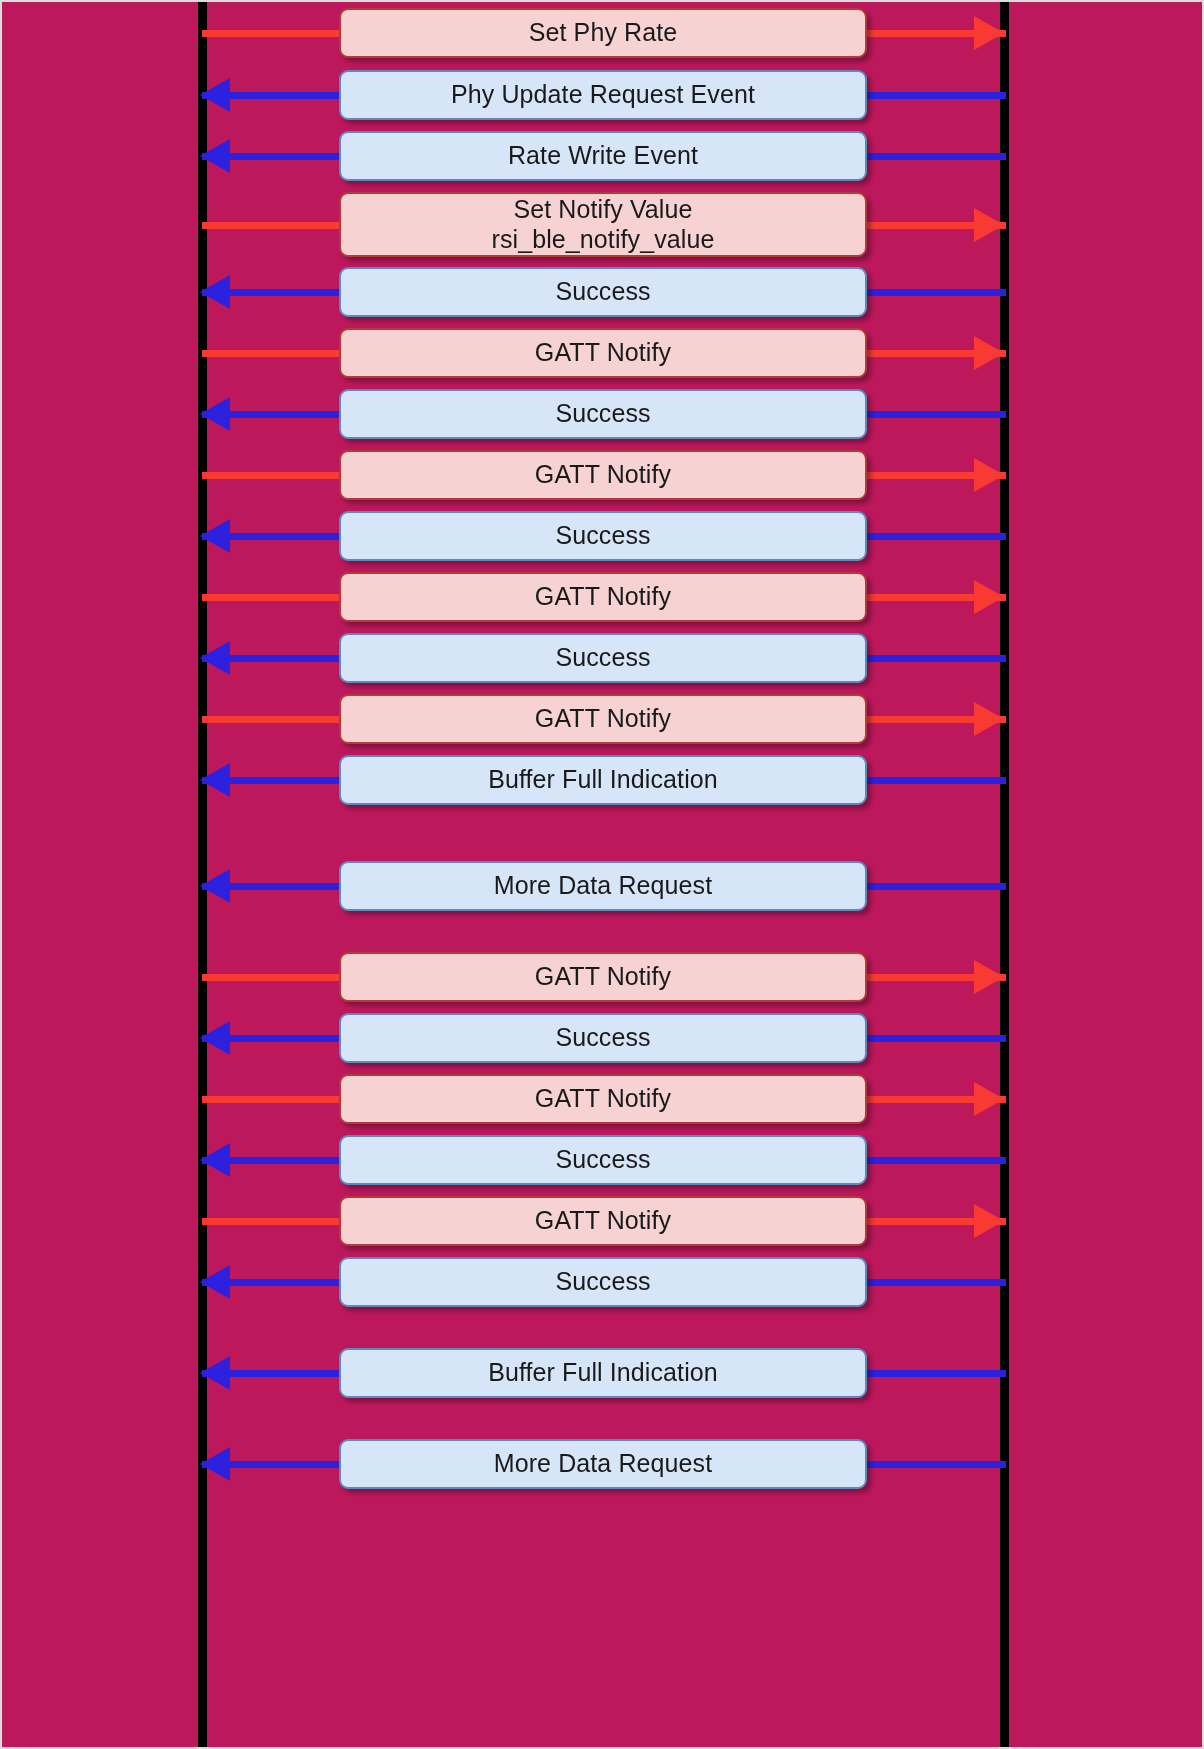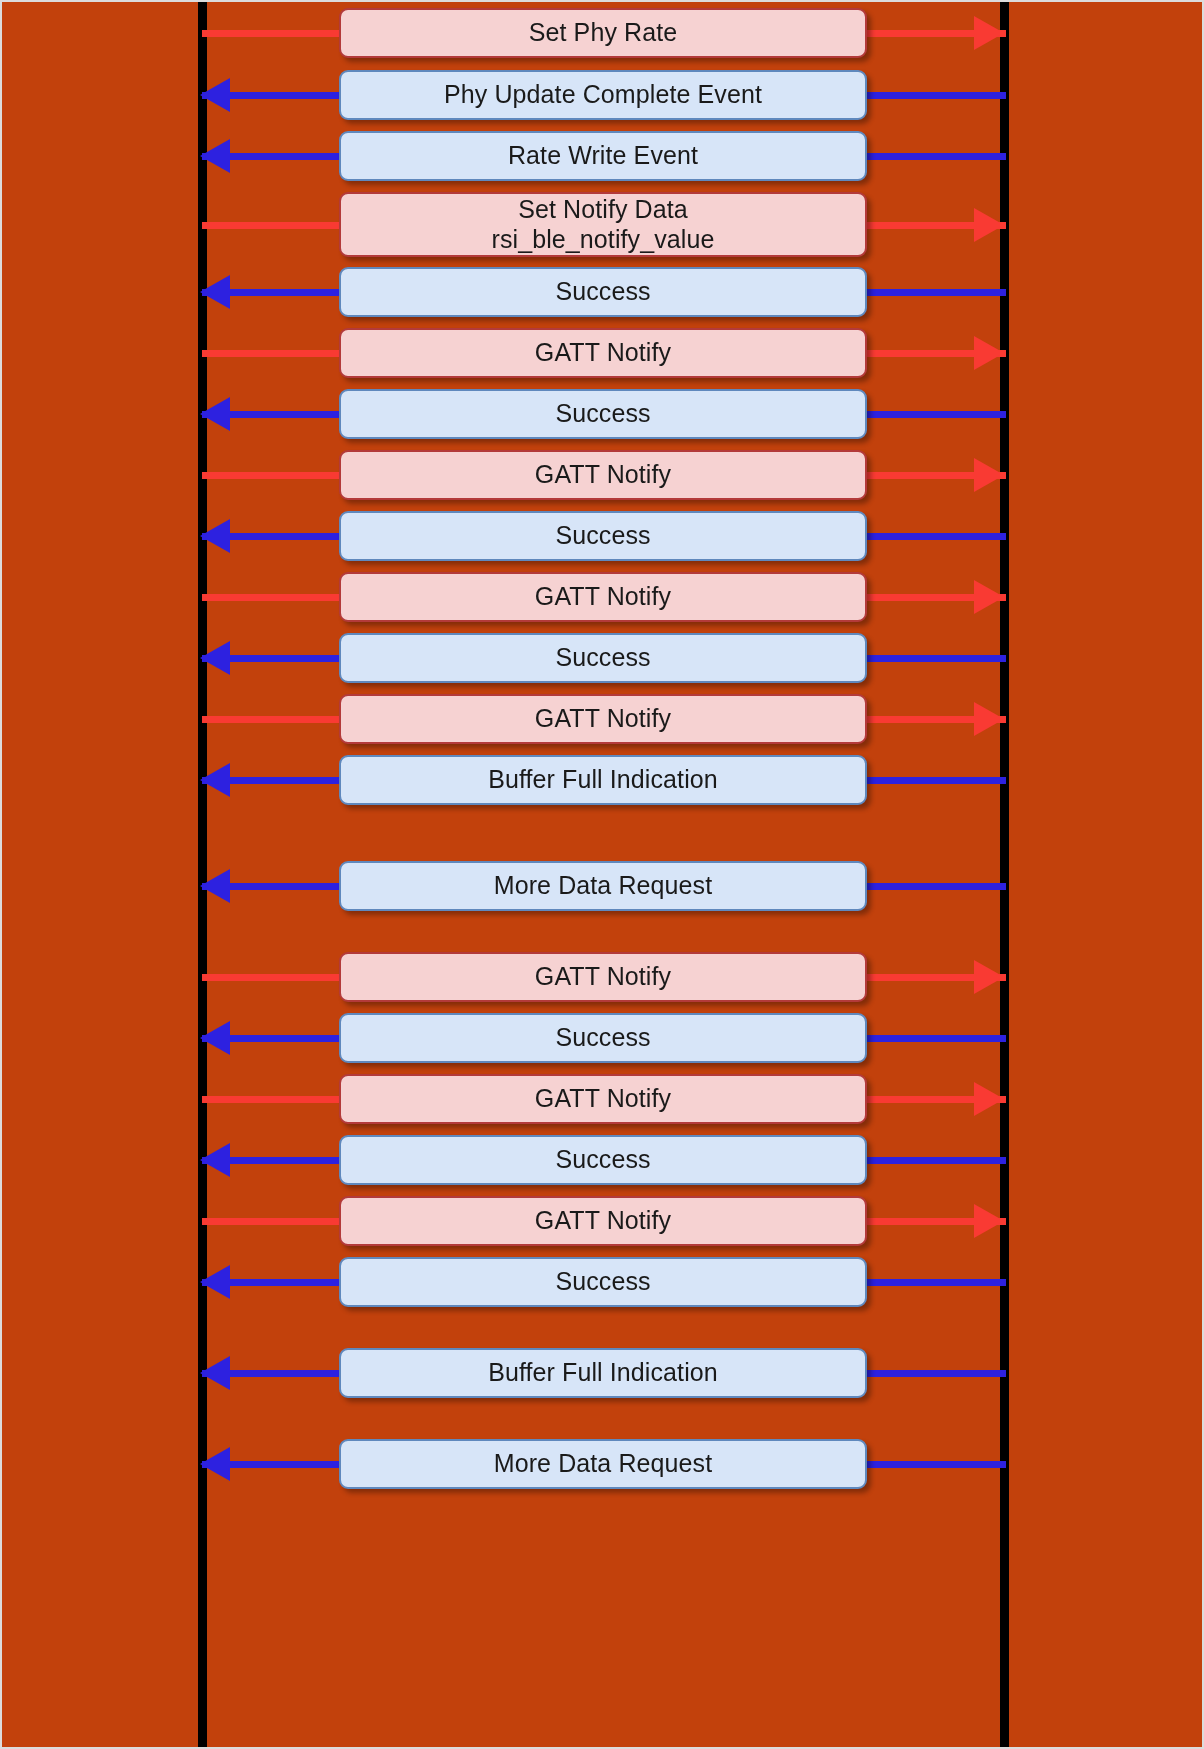--- a/index.html
+++ b/index.html
@@ -7,21 +7,21 @@
     padding: 0;
     background: #ffffff;
   }
   body {
     font-family: "Liberation Sans", sans-serif;
   }
   #canvas {
     position: relative;
     width: 1204px;
     height: 1749px;
-    background: #c2410c;
+    background: #be185d;
     border: 2px solid #dcdcdc;
     box-sizing: border-box;
     overflow: hidden;
   }
   
   .lifeline {
     position: absolute;
     top: 0;
     bottom: 0;
     width: 9px;
@@ -109,37 +109,37 @@
         <div class="head right-head" style="top: 14px;"></div>
         <div class="msgbox req" style="top: 6px; height: 50px;">
           <span class="txt">Set Phy Rate</span>
         </div>
       </div>
       <div class="row" style="top: 0px;">
         <div class="seg left-seg blue" style="top: 90px;"></div>
         <div class="seg right-seg blue" style="top: 90px;"></div>
         <div class="head left-head" style="top: 76px;"></div>
         <div class="msgbox resp" style="top: 68px; height: 50px;">
-          <span class="txt">Phy Update Complete Event</span>
+          <span class="txt">Phy Update Request Event</span>
         </div>
       </div>
       <div class="row" style="top: 0px;">
         <div class="seg left-seg blue" style="top: 151px;"></div>
         <div class="seg right-seg blue" style="top: 151px;"></div>
         <div class="head left-head" style="top: 137px;"></div>
         <div class="msgbox resp" style="top: 129px; height: 50px;">
           <span class="txt">Rate Write Event</span>
         </div>
       </div>
       <div class="row" style="top: 0px;">
         <div class="seg left-seg red" style="top: 219.5px;"></div>
         <div class="seg right-seg red" style="top: 219.5px;"></div>
         <div class="head right-head" style="top: 205.5px;"></div>
         <div class="msgbox req" style="top: 190px; height: 65px;">
-          <span class="txt">Set Notify Data
+          <span class="txt">Set Notify Value
 rsi_ble_notify_value</span>
         </div>
       </div>
       <div class="row" style="top: 0px;">
         <div class="seg left-seg blue" style="top: 287px;"></div>
         <div class="seg right-seg blue" style="top: 287px;"></div>
         <div class="head left-head" style="top: 273px;"></div>
         <div class="msgbox resp" style="top: 265px; height: 50px;">
           <span class="txt">Success</span>
         </div>

